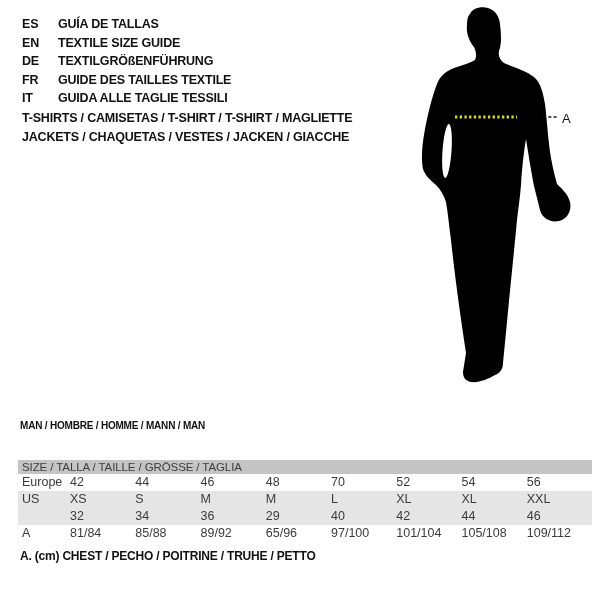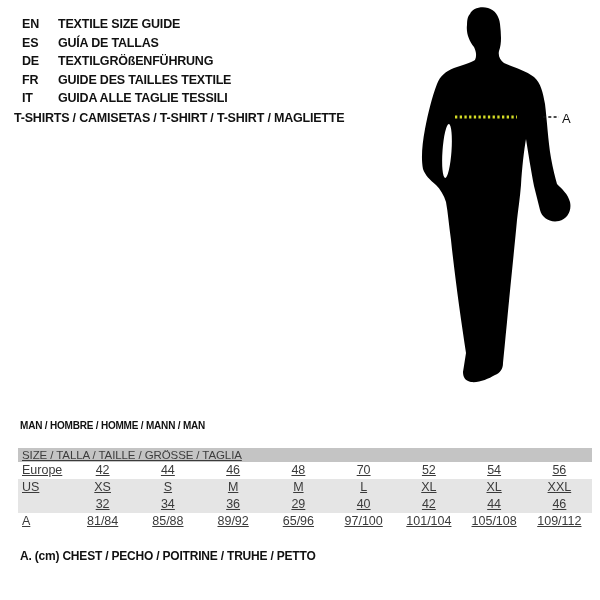--- a/index.html
+++ b/index.html
@@ -6,73 +6,74 @@
   .canvas{
     position:relative;width:600px;height:600px;background:#ffffff;overflow:hidden;
     font-family:"Liberation Sans","DejaVu Sans",sans-serif;color:#111;
   }
   
   .lang-block{position:absolute;left:22px;top:15px;}
   .lang-row{display:flex;line-height:18.5px;font-size:12.5px;font-weight:700;letter-spacing:-0.2px;}
   .lang-code{width:36px;flex:0 0 36px;}
   .lang-label{white-space:nowrap;}
   
-  .cat-block{position:absolute;left:14px;top:109px;}
+  .cat-block{position:absolute;left:22px;top:109px;}
   .cat-line{line-height:18.5px;font-size:12.5px;font-weight:700;letter-spacing:-0.2px;white-space:nowrap;}
   
   .figure{position:absolute;left:400px;top:0;width:200px;height:400px;}
   .measure-a{
     position:absolute;left:562px;top:112px;width:16px;height:14px;
     font-size:13px;line-height:14px;color:#111;
   }
   
   .man-heading{position:absolute;left:20px;top:417px;font-size:10px;font-weight:700;line-height:18px;letter-spacing:-0.2px;white-space:nowrap;}
   
-  .size-table{position:absolute;left:18px;top:448px;width:574px;font-size:12.5px;color:#3b3b3b;text-decoration:underline;}
+  .size-table{position:absolute;left:18px;top:460px;width:574px;font-size:12.5px;color:#3b3b3b;}
   .size-table-header{
     height:14px;line-height:14px;background:#c4c4c4;color:#3d3d3d;
     font-size:11.5px;padding-left:4px;letter-spacing:-0.1px;white-space:nowrap;
   }
   .size-row{display:flex;height:17px;line-height:17px;}
   .size-row.alt{background:#e5e5e5;}
   .row-label{flex:0 0 48px;padding-left:4px;text-align:left;}
-  .cell{flex:1 1 0;text-align:center;white-space:nowrap;}
+  .cell{flex:1 1 0;text-align:left;white-space:nowrap;}
   
   .footer-note{position:absolute;left:20px;top:547px;font-size:12px;font-weight:700;line-height:18px;letter-spacing:-0.2px;white-space:nowrap;}
 </style>
 </head>
 <body>
 
 <div class="canvas">
 
   <div class="lang-block">
     <div class="lang-row">
+      <span class="lang-code">ES</span>
+      <span class="lang-label">GUÍA DE TALLAS</span>
+    </div>
+    <div class="lang-row">
       <span class="lang-code">EN</span>
       <span class="lang-label">TEXTILE SIZE GUIDE</span>
-    </div>
-    <div class="lang-row">
-      <span class="lang-code">ES</span>
-      <span class="lang-label">GUÍA DE TALLAS</span>
     </div>
     <div class="lang-row">
       <span class="lang-code">DE</span>
       <span class="lang-label">TEXTILGRÖßENFÜHRUNG</span>
     </div>
     <div class="lang-row">
       <span class="lang-code">FR</span>
       <span class="lang-label">GUIDE DES TAILLES TEXTILE</span>
     </div>
     <div class="lang-row">
       <span class="lang-code">IT</span>
       <span class="lang-label">GUIDA ALLE TAGLIE TESSILI</span>
     </div>
   </div>
 
   <div class="cat-block">
     <div class="cat-line">T-SHIRTS / CAMISETAS / T-SHIRT / T-SHIRT / MAGLIETTE</div>
+    <div class="cat-line">JACKETS / CHAQUETAS / VESTES / JACKEN / GIACCHE</div>
   </div>
 
   <svg class="figure" viewBox="0 0 200 400" xmlns="http://www.w3.org/2000/svg" aria-hidden="true">
     <path fill="#000000" d="
       M 70 14
       C 72 9 80 6 88 8
       C 95 10 99 16 100 24
       C 101 33 102 43 99 51
       C 98 56 100 60 104 63
       C 113 67 125 70 134 77

